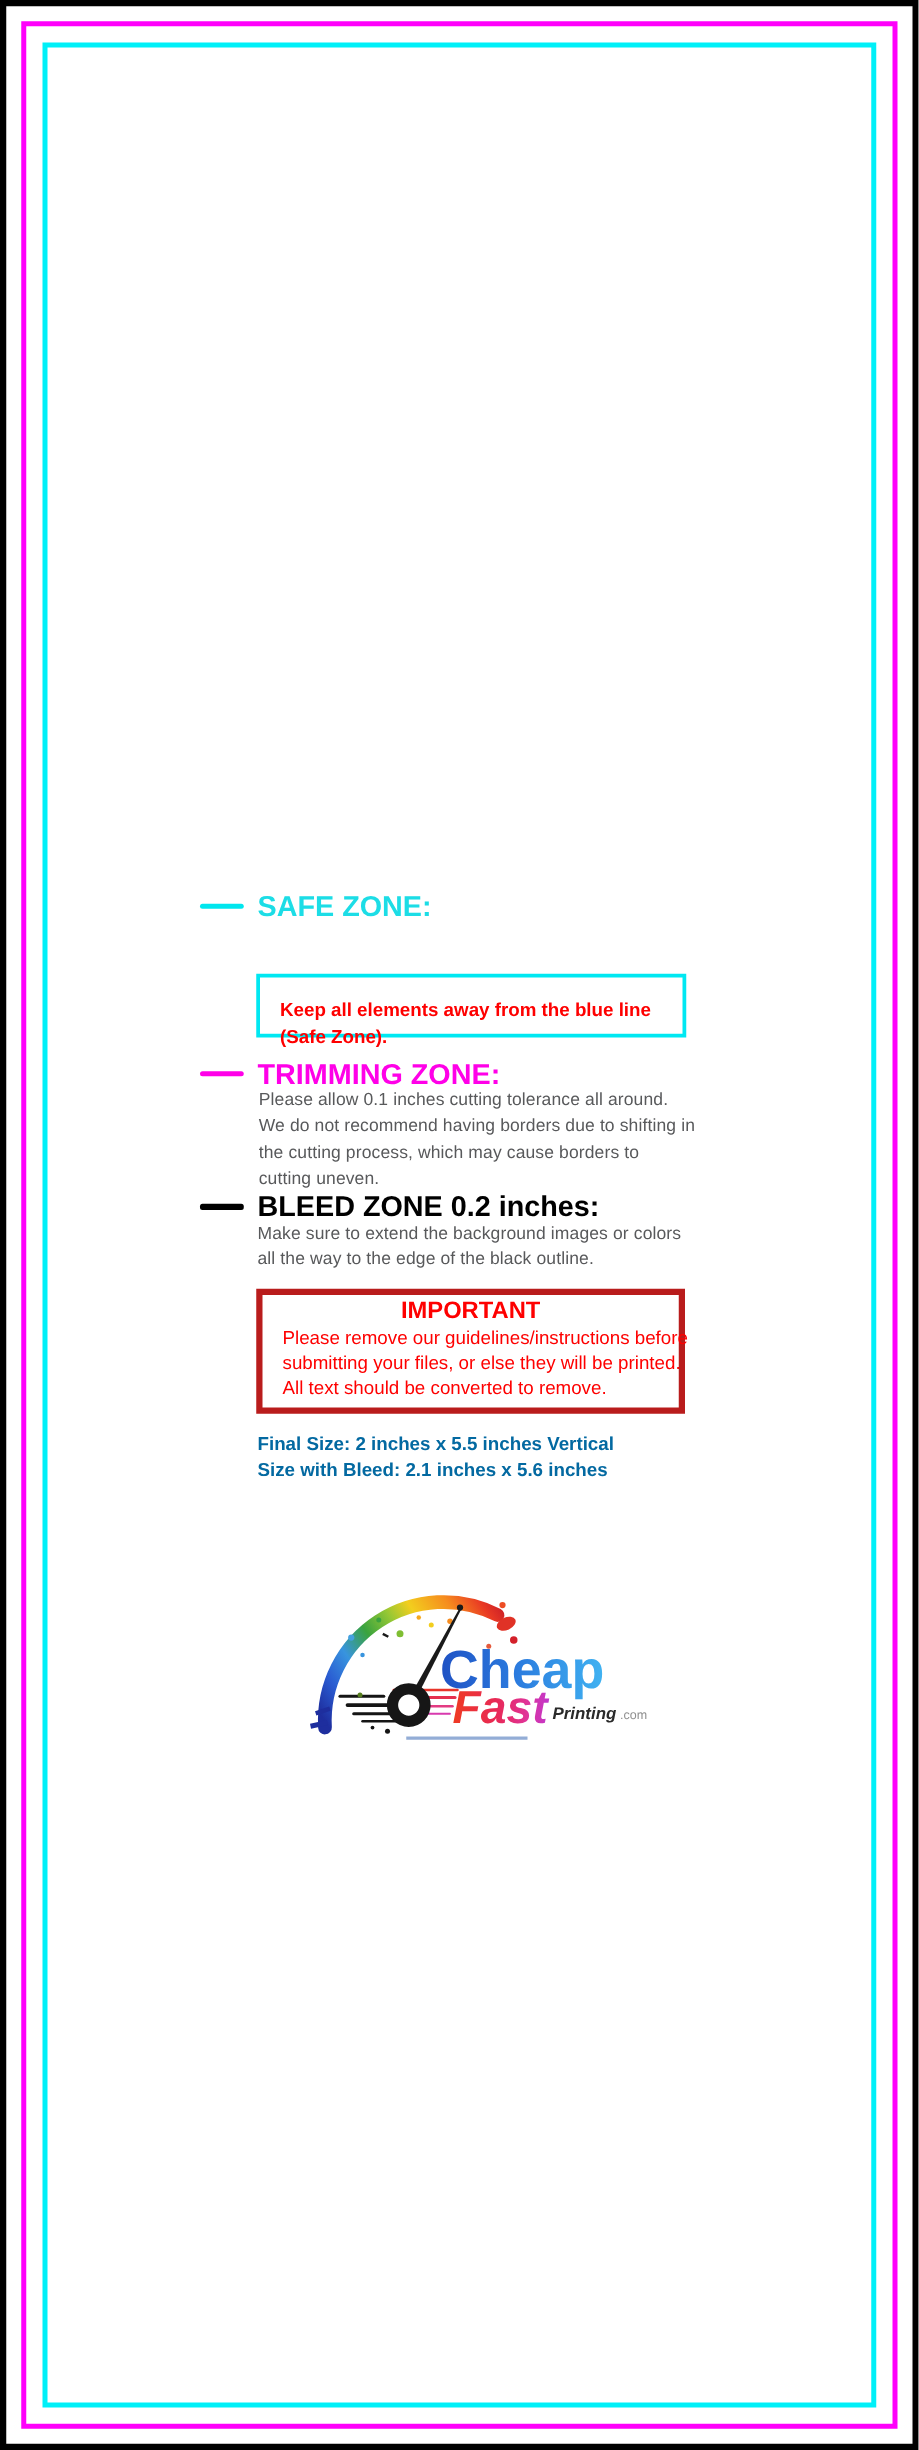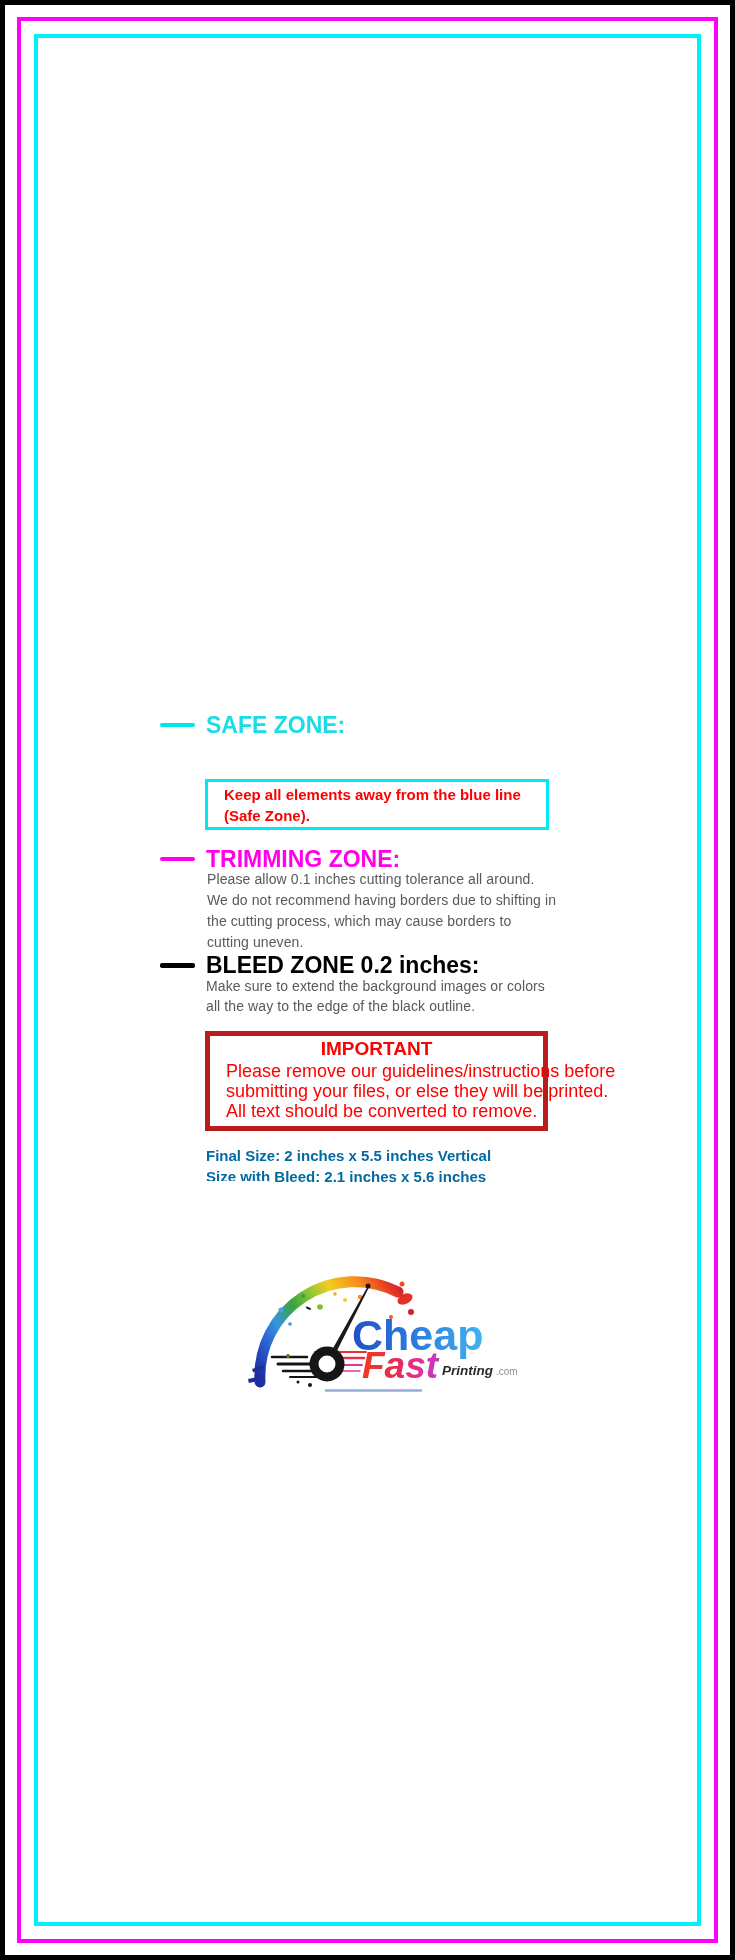--- a/index.html
+++ b/index.html
@@ -33,31 +33,31 @@
   .zone-body{position:absolute;font-size:14px;color:#58595b;letter-spacing:.1px;}
   .zone-body.safe {left:206px;top:737px;line-height:20px;}
   .zone-body.trim {left:207px;top:869px;line-height:21px;}
   .zone-body.bleed{left:206px;top:976px;line-height:20px;}
   .zone-body div{white-space:nowrap;}
 
   
   .callout-box{
     position:absolute;left:205px;top:779px;width:344px;height:51px;
     box-sizing:border-box;border:3px solid #00e8f2;
-    padding:2px 0 0 16px;
+    padding:16px 0 0 16px;
   }
   .callout-box div{font-size:15px;font-weight:bold;color:#fe0000;line-height:21px;white-space:nowrap;}
 
   
   .important-box{
     position:absolute;left:205px;top:1031px;width:343px;height:100px;
     box-sizing:border-box;border:5px solid #b91c1c;
   }
   .important-title{margin-top:3px;text-align:center;font-size:19px;font-weight:bold;color:#fe0000;line-height:20px;}
-  .important-body{margin:2px 0 0 16px;font-size:18px;color:#fe0000;line-height:20px;}
+  .important-body{margin:2px 0 0 16px;font-size:15px;color:#fe0000;line-height:20px;}
   .important-body div{white-space:nowrap;}
 
   
   .final-size{position:absolute;left:206px;top:1145px;font-size:15px;font-weight:bold;color:#0369a1;line-height:21px;}
   .final-size div{white-space:nowrap;}
   .clip-artifact{position:absolute;left:205px;top:1181px;width:64px;height:6px;background:#ffffff;}
 
   
   .logo-wrap{position:absolute;left:195px;top:1272px;width:330px;height:135px;}
 </style>

